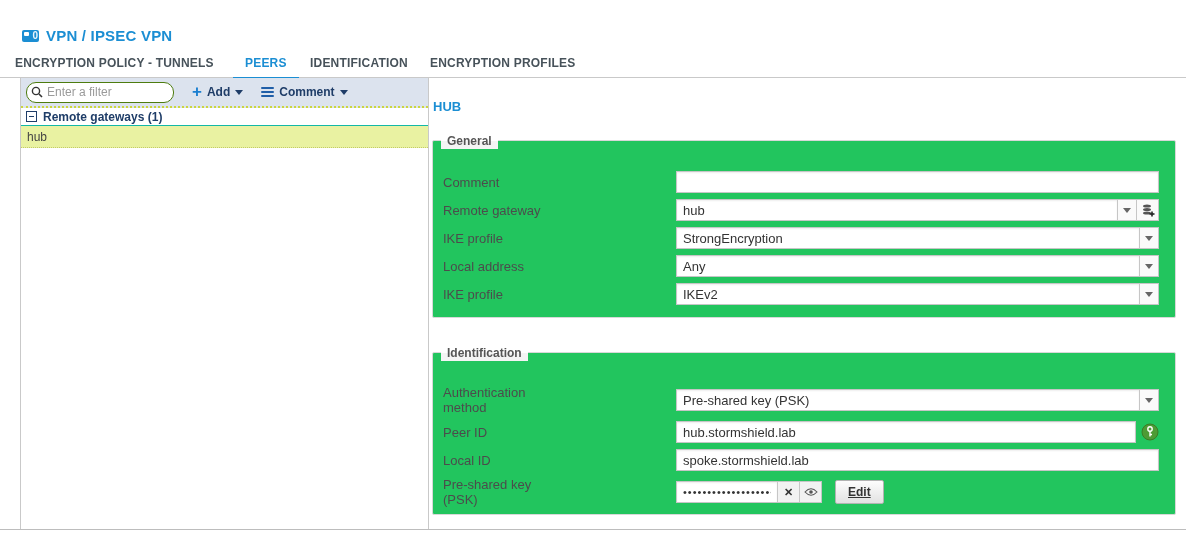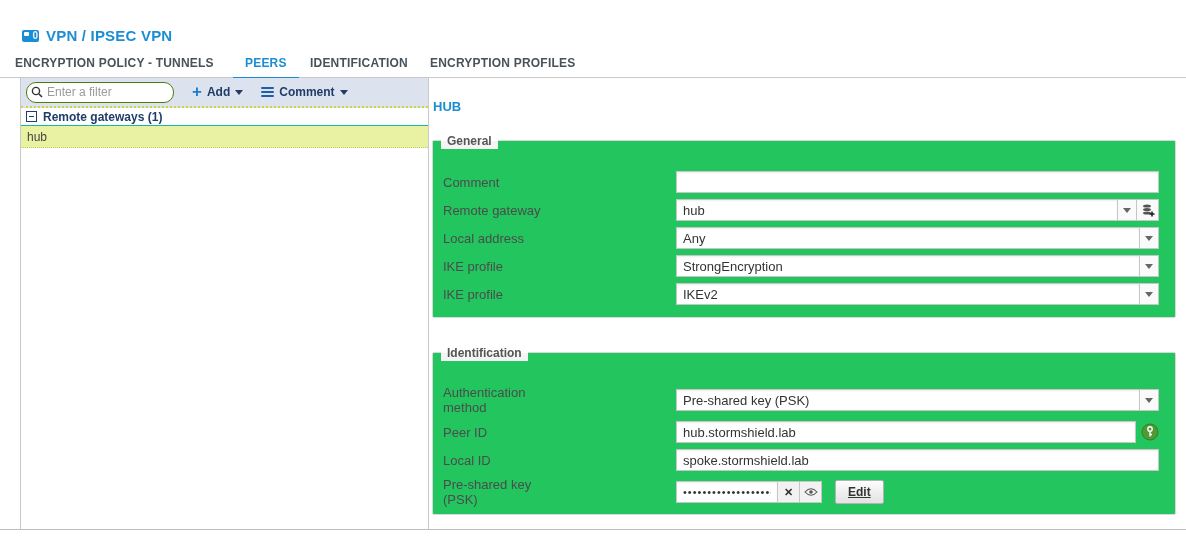--- a/index.html
+++ b/index.html
@@ -144,35 +144,35 @@
               <ellipse cx="6" cy="6.5" rx="4" ry="1.6" fill="#555"></ellipse>
               <ellipse cx="6" cy="10" rx="4" ry="1.6" fill="#555"></ellipse>
               <line x1="11" y1="8.5" x2="11" y2="13.5" stroke="#222" stroke-width="1.6"></line>
               <line x1="8.5" y1="11" x2="13.5" y2="11" stroke="#222" stroke-width="1.6"></line>
             </svg>
           </div>
         </div>
       </div>
     </div>
     <div class="row">
+      <div class="f-label"><span>IKE profile</span></div>
+      <div class="f-control">
+        <div class="combo">
+          <input class="text-input" value="StrongEncryption" style="">
+          <div class="dd-btn">
+              <span class="arrow"></span>
+            </div>
+        </div>
+      </div>
+    </div>
+    <div class="row">
       <div class="f-label"><span>Local address</span></div>
       <div class="f-control">
         <div class="combo">
           <input class="text-input" value="Any" style="">
-          <div class="dd-btn">
-              <span class="arrow"></span>
-            </div>
-        </div>
-      </div>
-    </div>
-    <div class="row">
-      <div class="f-label"><span>IKE profile</span></div>
-      <div class="f-control">
-        <div class="combo">
-          <input class="text-input" value="StrongEncryption" style="">
           <div class="dd-btn">
               <span class="arrow"></span>
             </div>
         </div>
       </div>
     </div>
     <div class="row">
       <div class="f-label"><span>IKE profile</span></div>
       <div class="f-control">
         <div class="combo">

